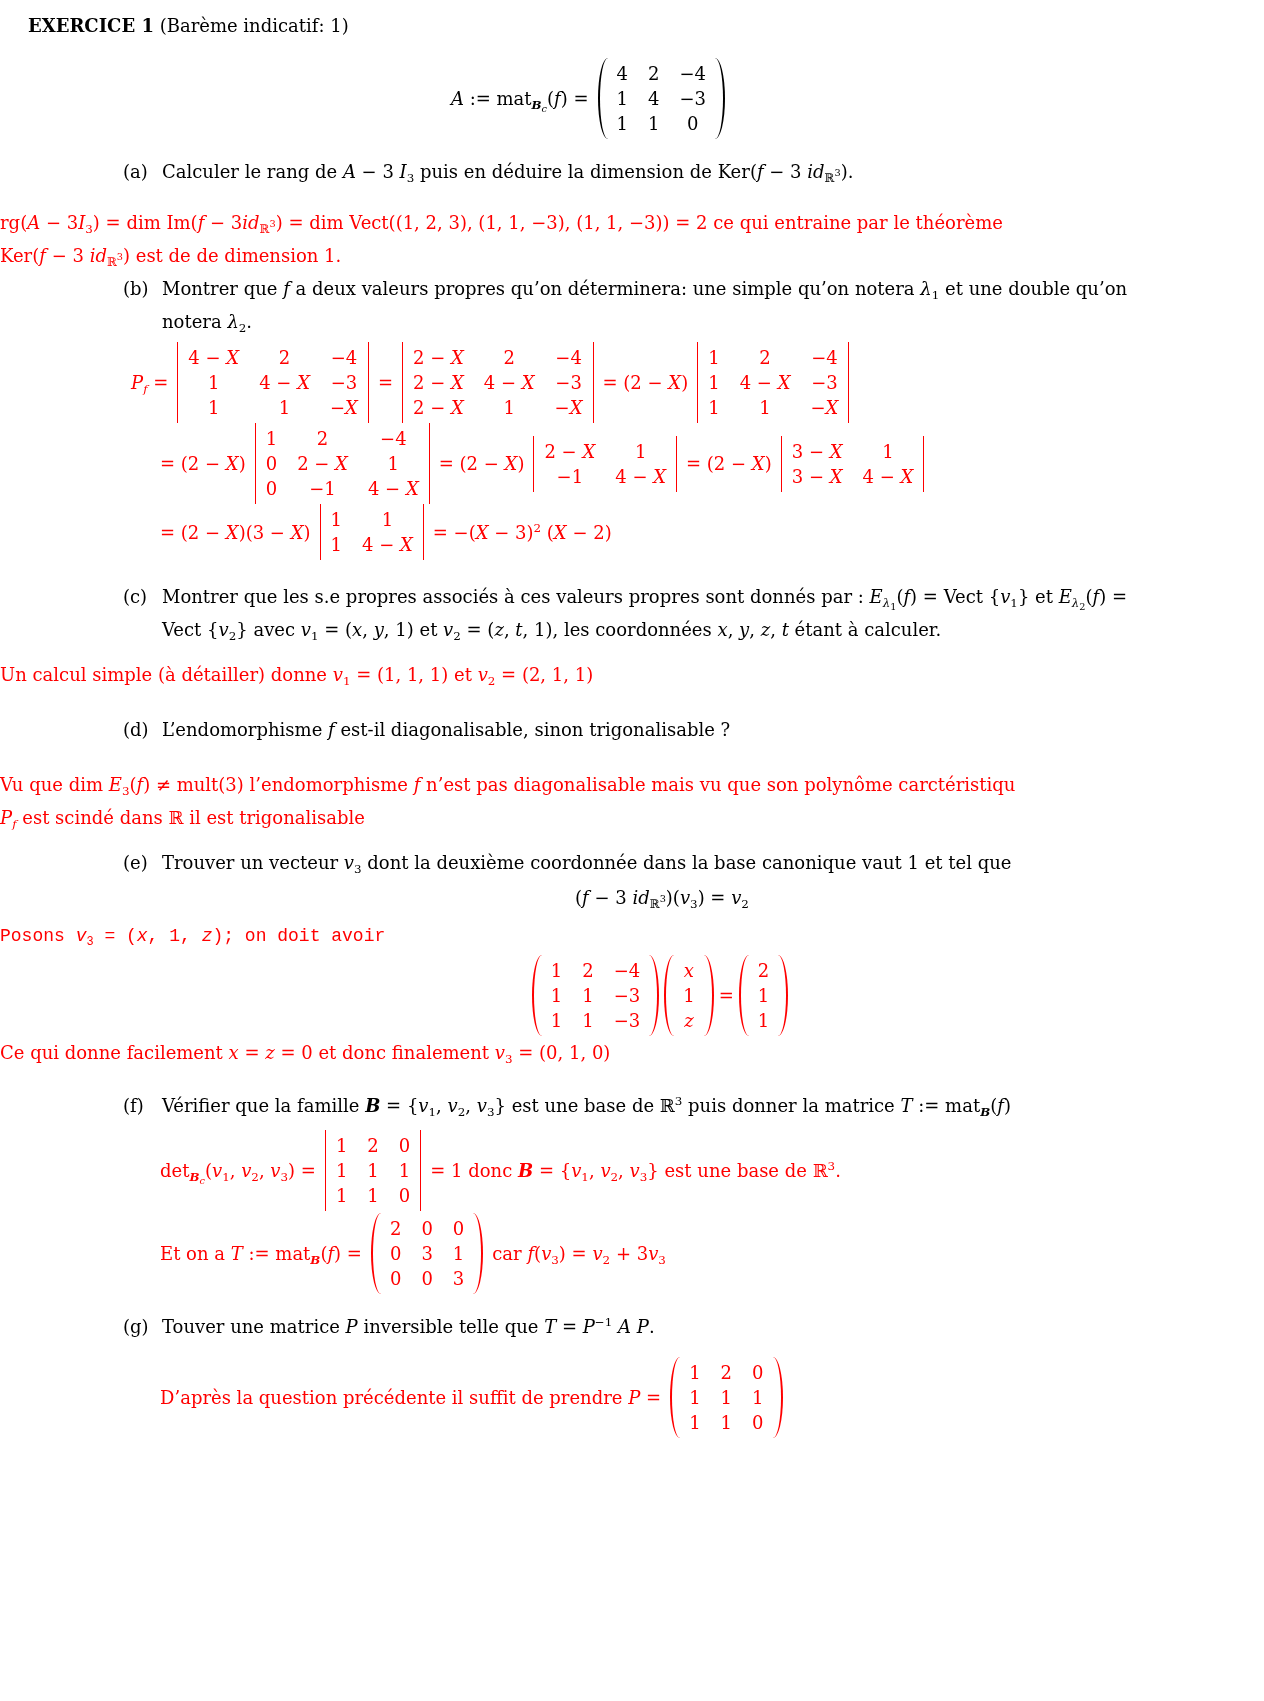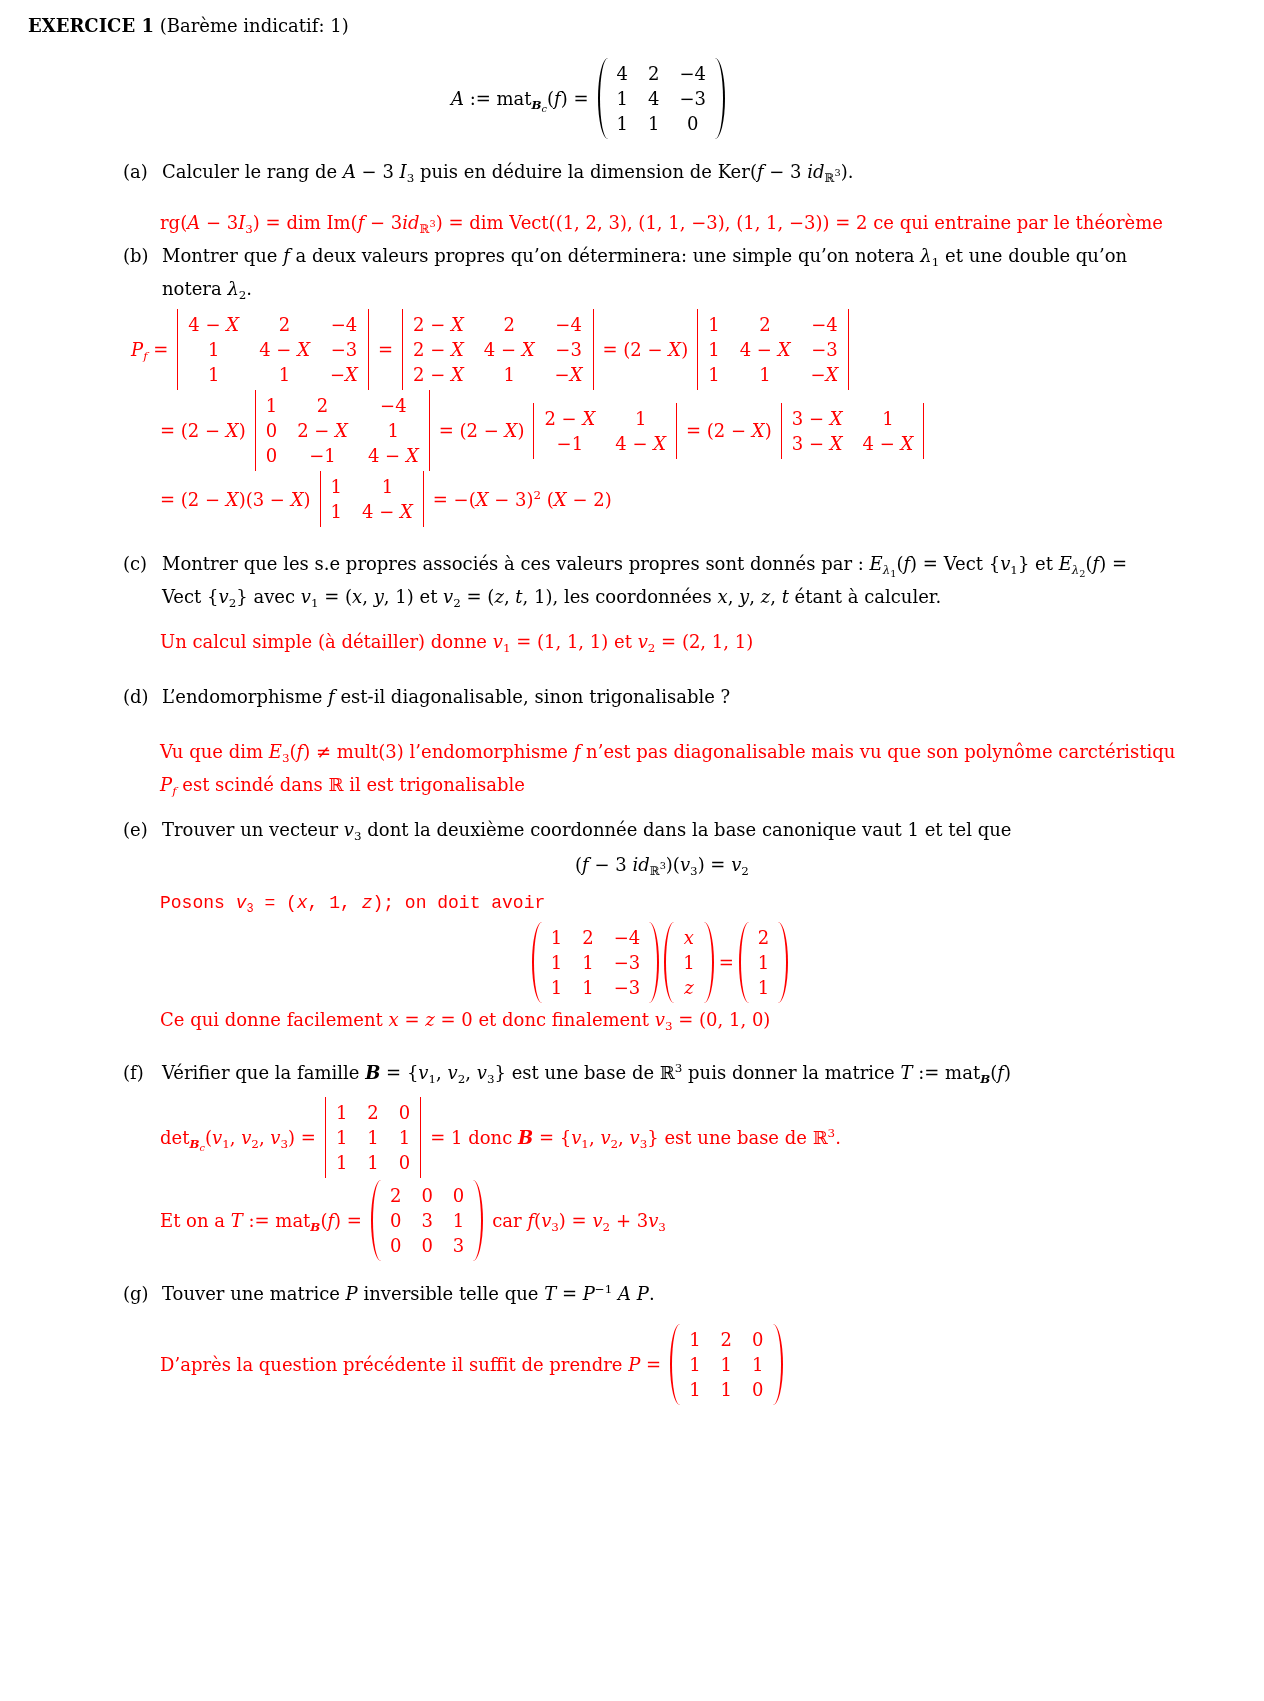--- a/index.html
+++ b/index.html
@@ -17,21 +17,21 @@
   sub { font-size:66%; vertical-align:-0.30em; line-height:0; }
   sup { font-size:66%; vertical-align:0.58em;  line-height:0; }
   sub sub, sub sup, sup sub, sup sup { font-size:82%; }
 
   .item { display:flex; margin-left:123px; }
   .ilabel { flex:0 0 39px; line-height:33px; }
   .iq { flex:1; }
   .qline { line-height:33px; white-space:nowrap; }
   .sol { color:var(--answer,#ff0000); }
   .sline { line-height:33px; white-space:nowrap; }
-  .sol-block { margin-left:160px; }
+  .sol-block { }
 
   .eq { display:flex; align-items:center; column-gap:9px; }
   .eq .mtext { white-space:pre; }
   .center { justify-content:center; }
 
   .mat { display:inline-flex; align-items:stretch; }
   .mgrid { display:grid; place-items:center; column-gap:20px; padding:3px 9px; line-height:25px; }
   .mcell { white-space:nowrap; }
   .fence { width:10px; }
   .par-l { border-left:2px solid currentColor; border-top-left-radius:100% 50%; border-bottom-left-radius:100% 50%; }
@@ -68,20 +68,21 @@
   </div>
 
   <div class="item" style="margin-top:16px;">
     <span class="ilabel">(a)</span>
     <div class="iq">
       <div class="qline">Calculer le rang de <span class="mi">A</span> − 3 <span class="mi">I</span><sub>3</sub> puis en déduire la dimension de Ker(<span class="mi">f</span> − 3 <span class="mi">id</span><sub>ℝ<sup>3</sup></sub>).</div>
     </div>
   </div>
   <div class="sol sol-block" style="margin-top:18px;">
     <div class="sline">rg(<span class="mi">A</span> − 3<span class="mi">I</span><sub>3</sub>) = dim Im(<span class="mi">f</span> − 3<span class="mi">id</span><sub>ℝ<sup>3</sup></sub>) = dim Vect((1, 2, 3), (1, 1, −3), (1, 1, −3)) = 2 ce qui entraine par le théorème</div>
+    <div class="sline">Ker(<span class="mi">f</span> − 3 <span class="mi">id</span><sub>ℝ<sup>3</sup></sub>) est de de dimension 1.</div>
   </div>
 
   <div class="item" style="margin-top:0px;">
     <span class="ilabel">(b)</span>
     <div class="iq">
       <div class="qline">Montrer que <span class="mi">f</span> a deux valeurs propres qu’on déterminera: une simple qu’on notera <span class="mi">λ</span><sub>1</sub> et une double qu’on</div>
       <div class="qline">notera <span class="mi">λ</span><sub>2</sub>.</div>
     </div>
   </div>
   <div class="sol">

